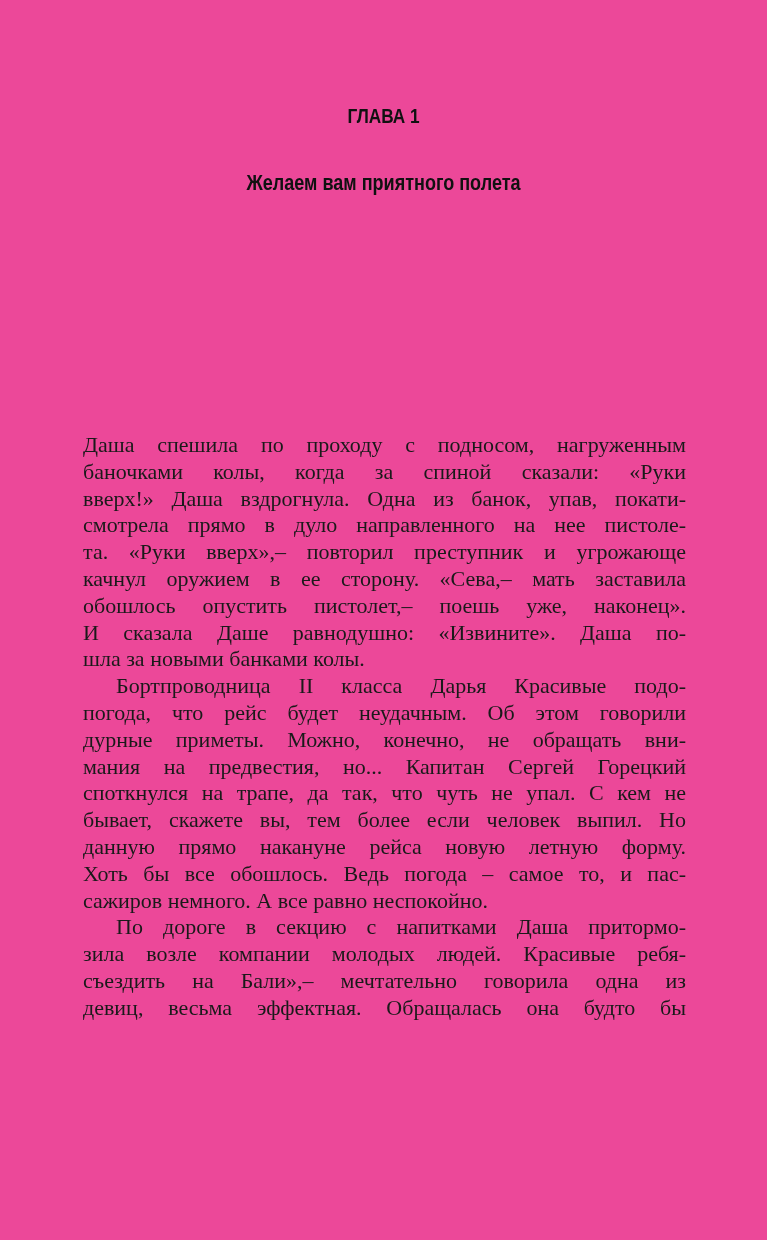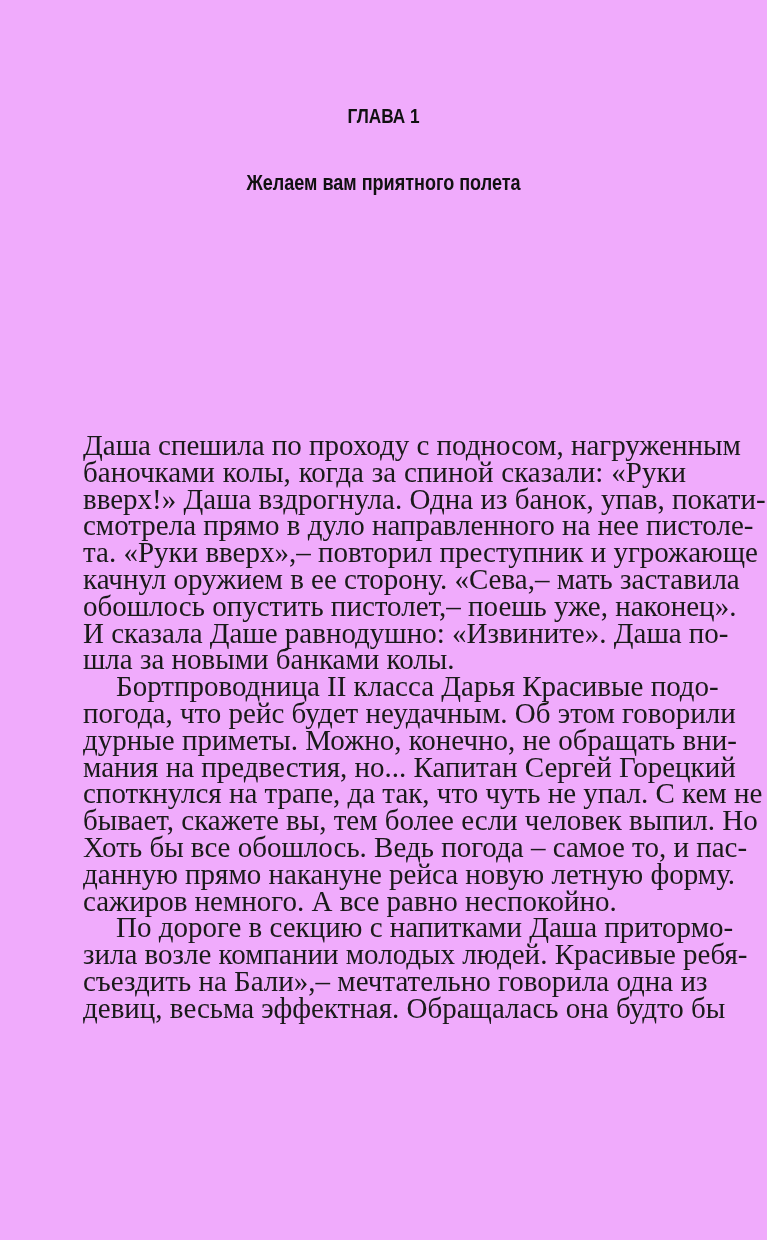--- a/index.html
+++ b/index.html
@@ -1,30 +1,30 @@
 <!DOCTYPE html>
 <html><head>
   <meta charset="utf-8">
   <style>
     html, body { margin: 0; padding: 0; background: #ffffff; }
     body { width: 767px; height: 1240px; position: relative; overflow: hidden; }
-    .page { position: absolute; left: 0; top: 0; width: 767px; height: 1240px; background: #f0abfc; }
+    .page { position: absolute; left: 0; top: 0; width: 767px; height: 1240px; background: #ec4899; }
     .chapter-label {
       position: absolute; top: 104px; left: 0; width: 767px; text-align: center;
       font-family: "Liberation Sans", sans-serif; font-weight: bold; font-size: 21px;
       color: #111; letter-spacing: 0px; transform: scaleX(0.82); transform-origin: center;
     }
     .chapter-title {
       position: absolute; top: 170px; left: 0; width: 767px; text-align: center;
       font-family: "Liberation Sans", sans-serif; font-weight: bold; font-size: 22px;
       color: #111; transform: scaleX(0.82); transform-origin: center;
     }
     .body-text {
       position: absolute; top: 432px; left: 83px; width: 603px;
-      font-family: "Liberation Serif", serif; font-size: 29px; color: #1a1a1a;
+      font-family: "Liberation Serif", serif; font-size: 22px; color: #1a1a1a;
     }
     .line {
       height: 26.8px; line-height: 26.8px; white-space: nowrap;
       text-align: justify; text-align-last: justify; overflow: visible;
     }
     .line.last { text-align-last: left; }
     .line.indent { padding-left: 33px; }
   </style>
 </head>
 <body>
@@ -45,22 +45,22 @@
       <div class="line">И сказала Даше равнодушно: «Извините». Даша по-</div>
       <div class="line last">шла за новыми банками колы.</div>
     </div>
     <div>
       <div class="line indent">Бортпроводница II класса Дарья Красивые подо-</div>
       <div class="line">погода, что рейс будет неудачным. Об этом говорили</div>
       <div class="line">дурные приметы. Можно, конечно, не обращать вни-</div>
       <div class="line">мания на предвестия, но... Капитан Сергей Горецкий</div>
       <div class="line">споткнулся на трапе, да так, что чуть не упал. С кем не</div>
       <div class="line">бывает, скажете вы, тем более если человек выпил. Но</div>
+      <div class="line">данную прямо накануне рейса новую летную форму.</div>
       <div class="line">Хоть бы все обошлось. Ведь погода – самое то, и пас-</div>
-      <div class="line">данную прямо накануне рейса новую летную форму.</div>
       <div class="line last">сажиров немного. А все равно неспокойно.</div>
     </div>
     <div>
       <div class="line indent">По дороге в секцию с напитками Даша притормо-</div>
       <div class="line">зила возле компании молодых людей. Красивые ребя-</div>
       <div class="line">съездить на Бали»,– мечтательно говорила одна из</div>
       <div class="line">девиц, весьма эффектная. Обращалась она будто бы</div>
     </div>
   </div>
 </div>

